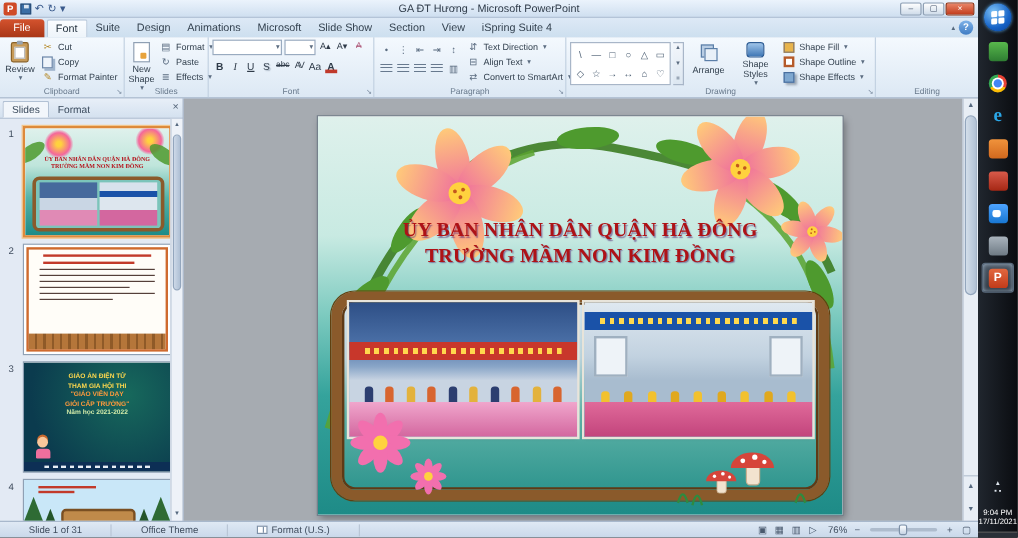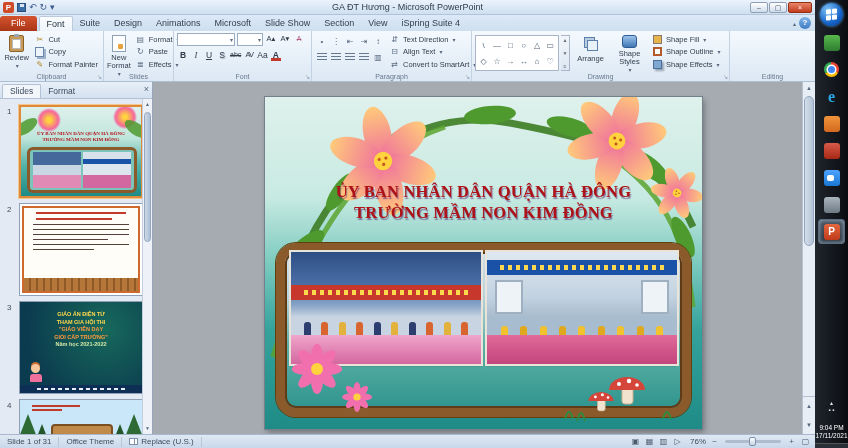--- a/index.html
+++ b/index.html
@@ -180,21 +180,21 @@
 .ph-r .floor{background:linear-gradient(#e06a9a,#c2447c)}
 .winrect{position:absolute;top:28px;width:28px;height:34px;background:#eef3f8;border:2px solid #9fb0c0}
 .slide-title{position:absolute;left:0;right:0;top:84px;text-align:center;z-index:4;
   font-family:"Liberation Serif","DejaVu Serif",serif;font-weight:700;font-size:16.5px;line-height:21px;
   color:#ae1216;letter-spacing:.2px;text-shadow:1px 1.5px 1px rgba(80,30,110,.55)}
 
 
 .statusbar{position:absolute;left:0;bottom:0;width:815px;height:14px;
   background:linear-gradient(#dfe9f4,#c9d8ea);border-top:1px solid #a8b8cc;display:flex;
   align-items:center;font-size:8px;color:#3f4c5d;z-index:6}
-.sb-item{padding:0 7px;border-right:1px solid #b9c6d6;height:10px;line-height:10px;display:flex;align-items:center;gap:3px}
+.sb-item{padding:0 24px;border-right:1px solid #b9c6d6;height:10px;line-height:10px;display:flex;align-items:center;gap:3px}
 .sb-right{margin-left:auto;display:flex;align-items:center;gap:3px;padding-right:4px}
 .sb-view{font-size:8px;color:#4a5a6e;width:11px;text-align:center}
 .zslider{width:56px;height:3px;background:#aebccd;border-radius:2px;position:relative;margin:0 2px}
 .zslider:before{content:"";position:absolute;left:50%;top:-2px;width:1px;height:7px;background:#8a9bb0}
 .zthumb{position:absolute;left:42%;top:-3px;width:7px;height:9px;
   background:linear-gradient(#fdfeff,#c6d4e4);border:1px solid #7e91a8;border-radius:2px}
 .sb-zoomtxt{min-width:20px;text-align:right}
 .sb-book{width:9px;height:7px;background:#fff;border:1px solid #7e91a8;position:relative}
 .sb-book:after{content:"";position:absolute;left:4px;top:0;bottom:0;width:1px;background:#7e91a8}
 
@@ -291,21 +291,21 @@
       </div>
       <span class="glabel">Clipboard</span>
       <span class="dl">↘</span>
     </div>
 
     <div class="rgroup" style="width:70px">
       <div class="bigbtn">
         <span class="bicon">
             <span class="icon-newslide"></span>
           </span>
-        <span>New Format</span>
+        <span>New Shape</span>
         <span class="caret">▾</span>
       </div>
       <div class="scol">
         <div class="srow">
           <span class="sicon" style="color:#5b6c80">▤</span>
           <span>Format</span>
             <span class="caret">▾</span>
         </div>
         <div class="srow">
           <span class="sicon" style="color:#5b6c80">↻</span>
@@ -660,21 +660,21 @@
         <span>▼</span>
       </div>
     </div>
   </div>
 
   <div class="statusbar">
     <span class="sb-item">Slide 1 of 31</span>
     <span class="sb-item">Office Theme</span>
     <span class="sb-item">
       <span class="sb-book"></span>
-      <span>Replace (U.S.)</span>
+      <span>Format (U.S.)</span>
     </span>
     <div class="sb-right">
       <span class="sb-view">▣</span>
       <span class="sb-view">▦</span>
       <span class="sb-view">▥</span>
       <span class="sb-view">▷</span>
       <span class="sb-zoomtxt">76%</span>
       <span class="sb-view">−</span>
       <span class="zslider">
         <span class="zthumb"></span>

